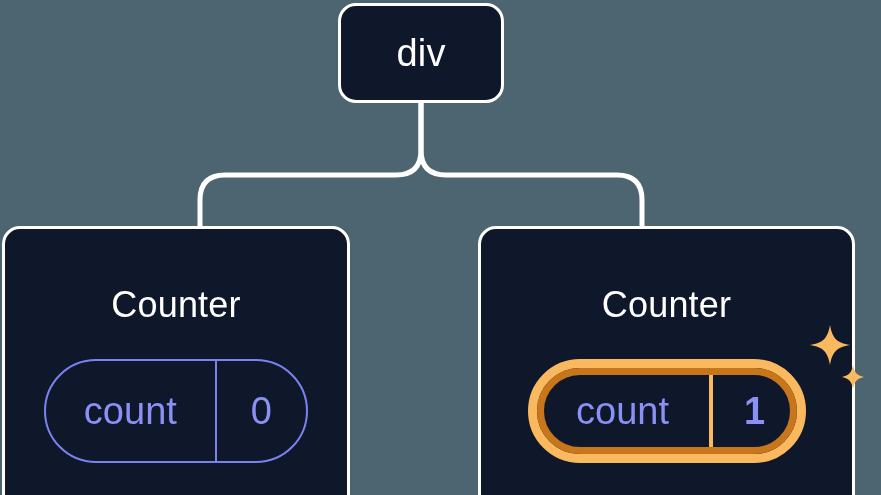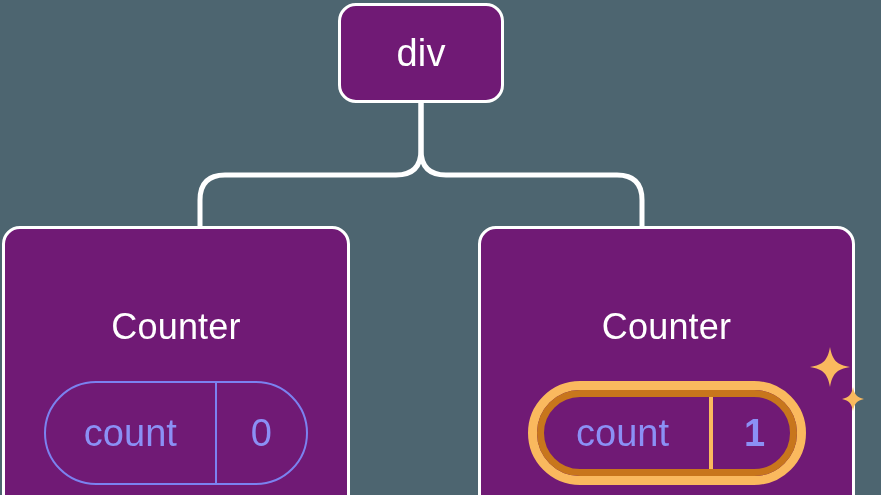--- a/index.html
+++ b/index.html
@@ -26,21 +26,21 @@
     top: 0;
     width: 881px;
     height: 495px;
     pointer-events: none;
   }
 
   
   .node {
     position: absolute;
     box-sizing: border-box;
-    background: #701a75;
+    background: #0f172a;
     border: 3px solid #ffffff;
     border-radius: 18px;
     display: flex;
     flex-direction: column;
     align-items: center;
   }
   .node-root {
     left: 338px;
     top: 3px;
     width: 166px;
@@ -66,21 +66,21 @@
     font-weight: 400;
     letter-spacing: 0.2px;
     line-height: 1;
     white-space: nowrap;
   }
   .node-root .node-title {
     font-size: 38px;
   }
   .node-left .node-title,
   .node-right .node-title {
-    margin-top: 80px;
+    margin-top: 58px;
   }
 
   
   .pill-wrap {
     position: relative;
     margin-top: 24px;
     display: flex;
     align-items: center;
   }
   .pill {

